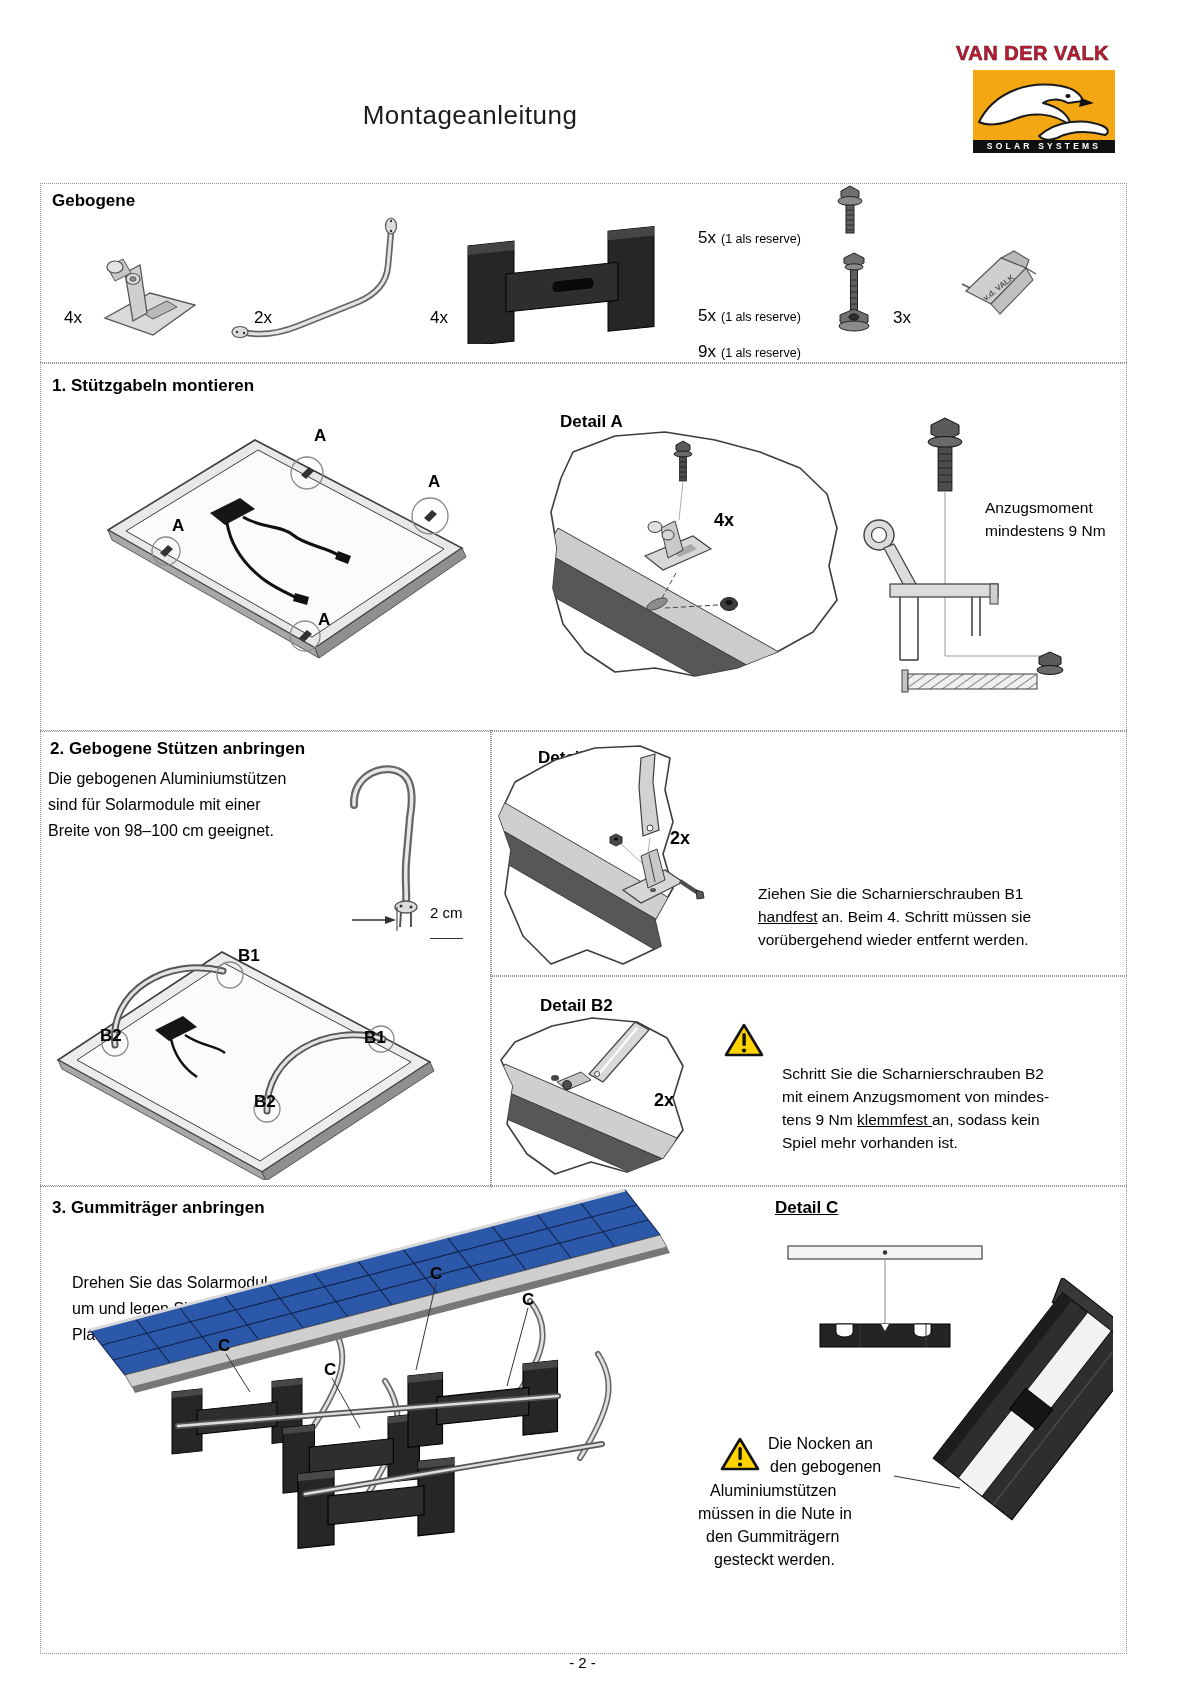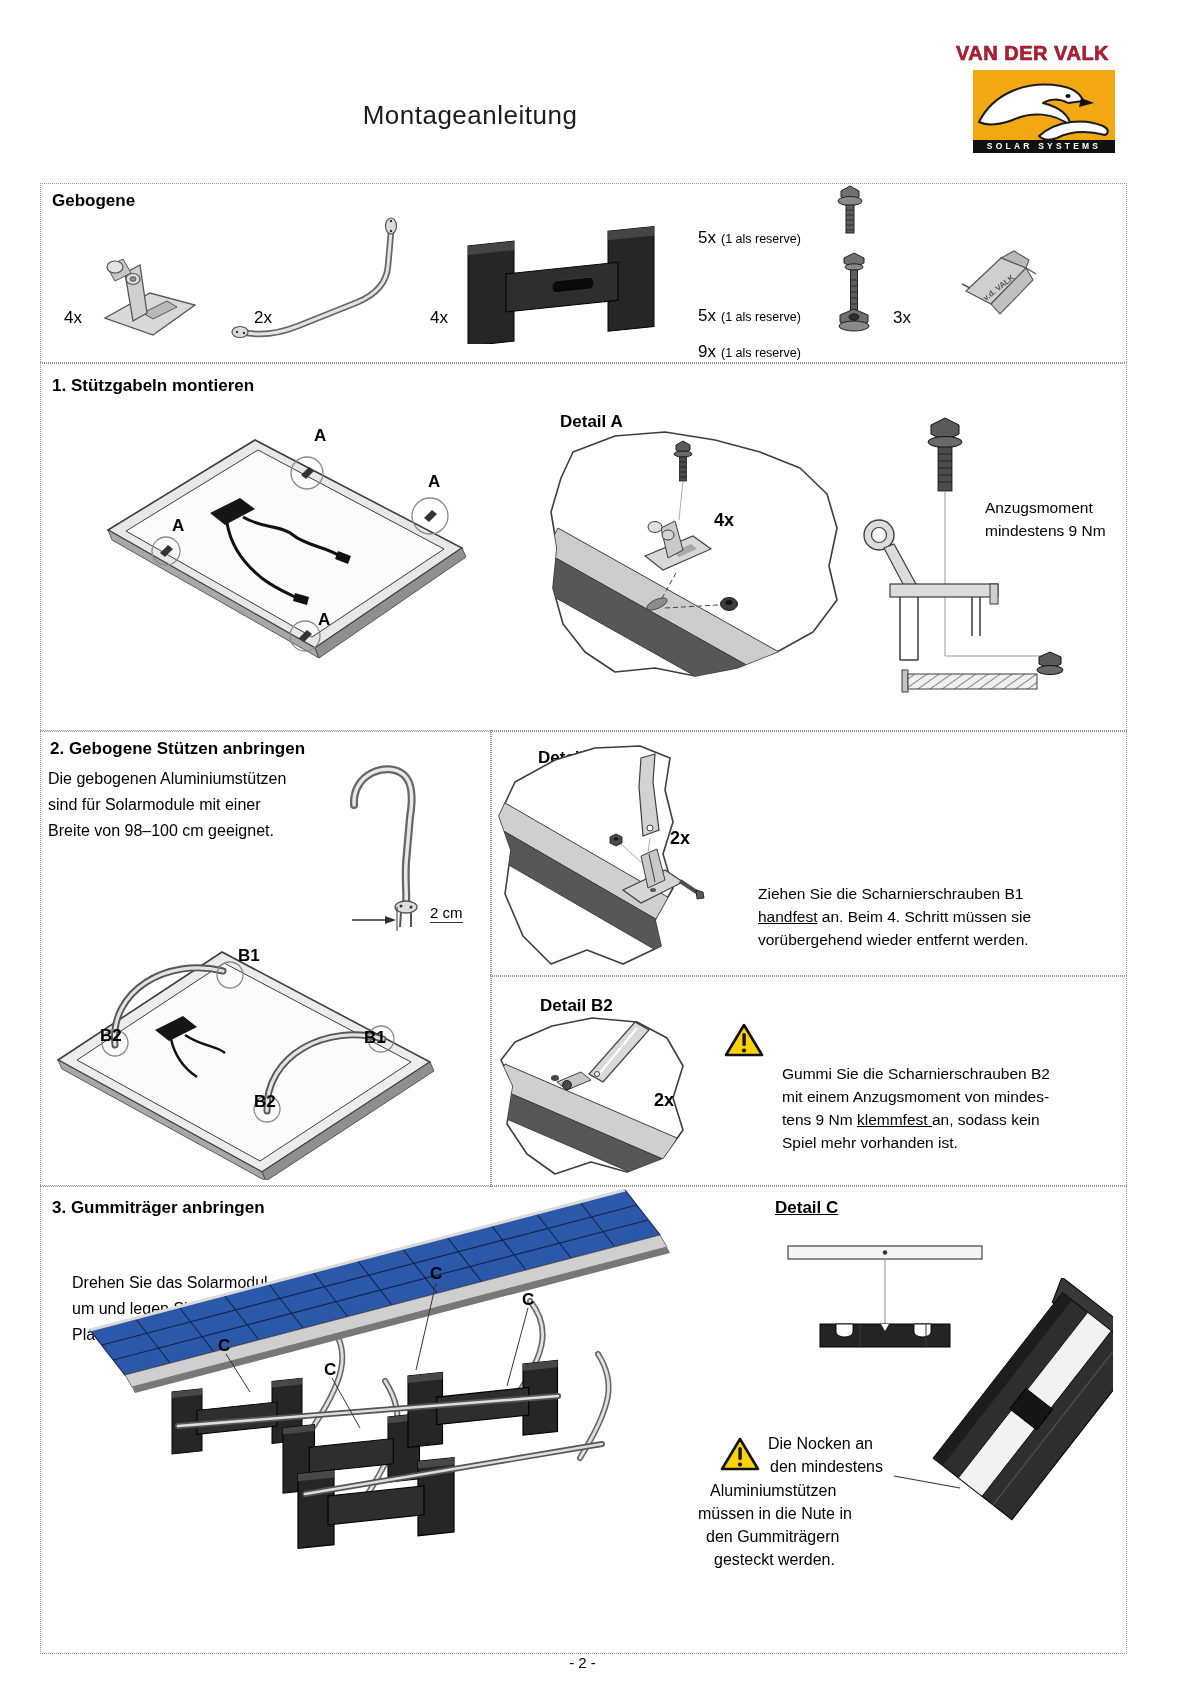--- a/index.html
+++ b/index.html
@@ -10,21 +10,21 @@
   .h{position:absolute;font-weight:700;font-size:17px;white-space:nowrap;}
   .title{position:absolute;left:300px;top:100px;width:340px;text-align:center;
          font-size:26px;color:#1c1c1c;letter-spacing:.5px;}
   .txt{position:absolute;font-size:16px;line-height:26px;white-space:nowrap;}
   .txt-s{position:absolute;font-size:15.5px;line-height:23px;white-space:nowrap;margin-top:36px;}
   .marker{position:absolute;font-weight:700;font-size:17px;white-space:nowrap;}
   .qtybig{position:absolute;font-weight:700;font-size:18px;white-space:nowrap;}
   .qty{position:absolute;font-size:17px;white-space:nowrap;margin-top:32px;}
   .qty .note{font-size:12.5px;margin-left:5px;}
   .u{text-decoration:underline;text-align:center;}
-  .dim{position:absolute;font-size:15px;border-bottom:1.2px solid #333;padding-bottom:1px;white-space:nowrap;}
+  .dim{position:absolute;font-size:15px;border-bottom:1.2px solid #333;padding-bottom:17px;white-space:nowrap;}
   .foot{position:absolute;left:40px;width:1085px;text-align:center;top:1654px;font-size:15px;}
   .logo{position:absolute;left:956px;top:42px;width:176px;}
   .logo-brand{font-size:20px;font-weight:800;text-align:left;letter-spacing:.5px;
               color:var(--brand_red,#c2172f);-webkit-text-stroke:.6px #59232e;}
   .logo-box{width:142px;height:70px;margin:5px auto 0;background:var(--brand_yellow,#f3a712);}
   .logo-bar{width:142px;height:13px;margin:0 auto;background:#101010;color:#fff;
             font-size:8.5px;letter-spacing:3.2px;text-align:center;line-height:13px;font-weight:700;}
   .tri{fill:var(--warning_yellow,#ffd200);}
   .panelface{fill:var(--panel_blue,#2b58a8);}
   svg{display:block;}
@@ -335,21 +335,21 @@
 
   <div class="qtybig" style="left:654px;top:1090px;">2x</div>
 
   <svg class="abs" style="left:724px;top:1022px;" width="40" height="36" viewBox="0 0 40 36">
     <polygon class="tri" points="20,3 38,33 2,33" stroke="#111" stroke-width="2.6" stroke-linejoin="round"></polygon>
     <rect x="18.4" y="11" width="3.4" height="13" rx="1.6" fill="#111"></rect>
     <circle cx="20" cy="28.5" r="2.1" fill="#111"></circle>
   </svg>
 
   <div class="txt-s" style="left:782px;top:1026px;">
-    <div><span>Gummi Sie die Scharnierschrauben B2</span></div>
+    <div><span>Schritt Sie die Scharnierschrauben B2</span></div>
     <div><span>mit einem Anzugsmoment von mindes-</span></div>
     <div><span>tens 9 Nm </span><span class="u">klemmfest </span><span>an, sodass kein</span></div>
     <div><span>Spiel mehr vorhanden ist.</span></div>
   </div>
 
   <div class="h" style="left:52px;top:1198px;">3. Gummiträger anbringen</div>
   <div class="h" style="left:775px;top:1198px;text-decoration:underline;">Detail C</div>
 
   <div class="txt" style="left:72px;top:1270px;">
     <div>Drehen Sie das Solarmodul</div>
@@ -444,21 +444,21 @@
     </g>
   </svg>
 
   <svg class="abs" style="left:720px;top:1436px;" width="40" height="36" viewBox="0 0 40 36">
     <polygon class="tri" points="20,3 38,33 2,33" stroke="#111" stroke-width="2.6" stroke-linejoin="round"></polygon>
     <rect x="18.4" y="11" width="3.4" height="13" rx="1.6" fill="#111"></rect>
     <circle cx="20" cy="28.5" r="2.1" fill="#111"></circle>
   </svg>
 
   <div class="txt" style="left:768px;top:1432px;line-height:23px;"><span>Die Nocken an</span></div>
-  <div class="txt" style="left:770px;top:1455px;line-height:23px;"><span>den mindestens</span></div>
+  <div class="txt" style="left:770px;top:1455px;line-height:23px;"><span>den gebogenen</span></div>
   <div class="txt" style="left:710px;top:1479px;line-height:23px;"><span>Aluminiumstützen</span></div>
   <div class="txt" style="left:698px;top:1502px;line-height:23px;"><span>müssen in die Nute in</span></div>
   <div class="txt" style="left:706px;top:1525px;line-height:23px;"><span>den Gummiträgern</span></div>
   <div class="txt" style="left:714px;top:1548px;line-height:23px;"><span>gesteckt werden.</span></div>
 
   <div class="foot">- 2 -</div>
 
 </div>
 
 </body></html>

